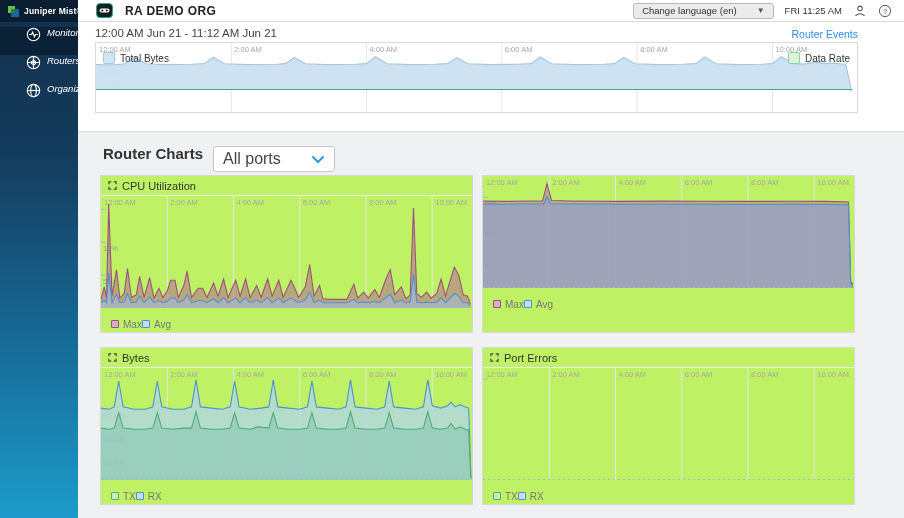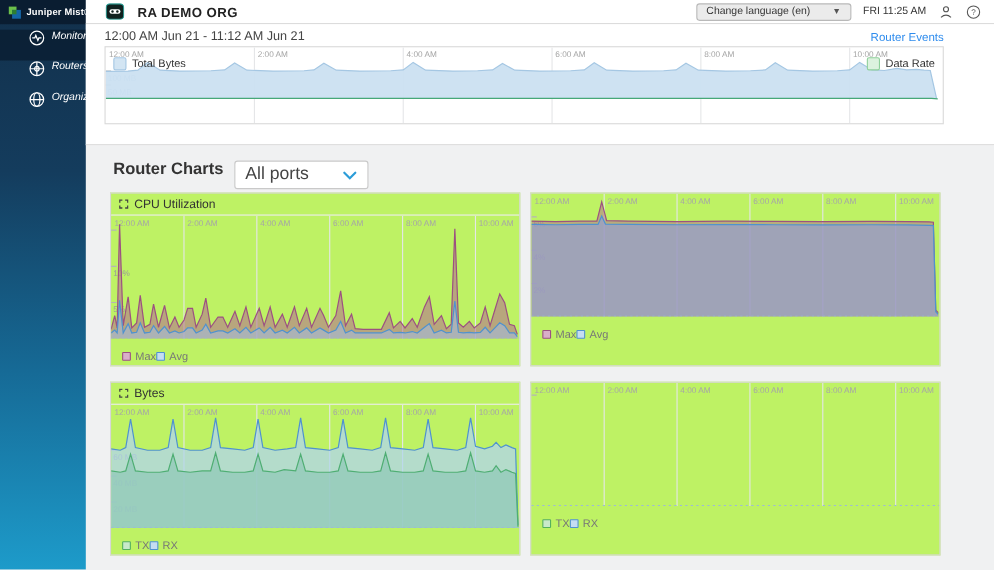--- a/index.html
+++ b/index.html
@@ -304,20 +304,28 @@
           <span>TX</span>
         </span>
         <span class="leg-item">
           <span class="leg-sq" style="background: rgb(197, 221, 242); border: 1px solid rgb(79, 146, 207);"></span>
           <span>RX</span>
         </span>
       </div>
   </div>
 
   <div class="card" style="left:482px;top:347px">
+    <div class="card-head">
+      <span class="expand-icon">
+        <svg width="9" height="9" viewBox="0 0 10 10" fill="none" stroke="#444" stroke-width="1.3">
+          <path d="M1,3.6 V1 H3.6 M6.4,1 H9 V3.6 M9,6.4 V9 H6.4 M3.6,9 H1 V6.4"></path>
+        </svg>
+      </span>
+      <span class="card-title">Port Errors</span>
+    </div>
     <div class="chart-box"><svg width="371" height="112">
           <text x="3" y="9" font-size="7.5" fill="#a6a6a6" font-family="Liberation Sans, sans-serif">12:00 AM</text>
           <line x1="66.25" y1="0" x2="66.25" y2="112" stroke="#e5e6e8" stroke-width="1"></line>
           <text x="69.25" y="9" font-size="7.5" fill="#a6a6a6" font-family="Liberation Sans, sans-serif">2:00 AM</text>
           <line x1="132.5" y1="0" x2="132.5" y2="112" stroke="#e5e6e8" stroke-width="1"></line>
           <text x="135.5" y="9" font-size="7.5" fill="#a6a6a6" font-family="Liberation Sans, sans-serif">4:00 AM</text>
           <line x1="198.75" y1="0" x2="198.75" y2="112" stroke="#e5e6e8" stroke-width="1"></line>
           <text x="201.75" y="9" font-size="7.5" fill="#a6a6a6" font-family="Liberation Sans, sans-serif">6:00 AM</text>
           <line x1="265" y1="0" x2="265" y2="112" stroke="#e5e6e8" stroke-width="1"></line>
           <text x="268" y="9" font-size="7.5" fill="#a6a6a6" font-family="Liberation Sans, sans-serif">8:00 AM</text>

